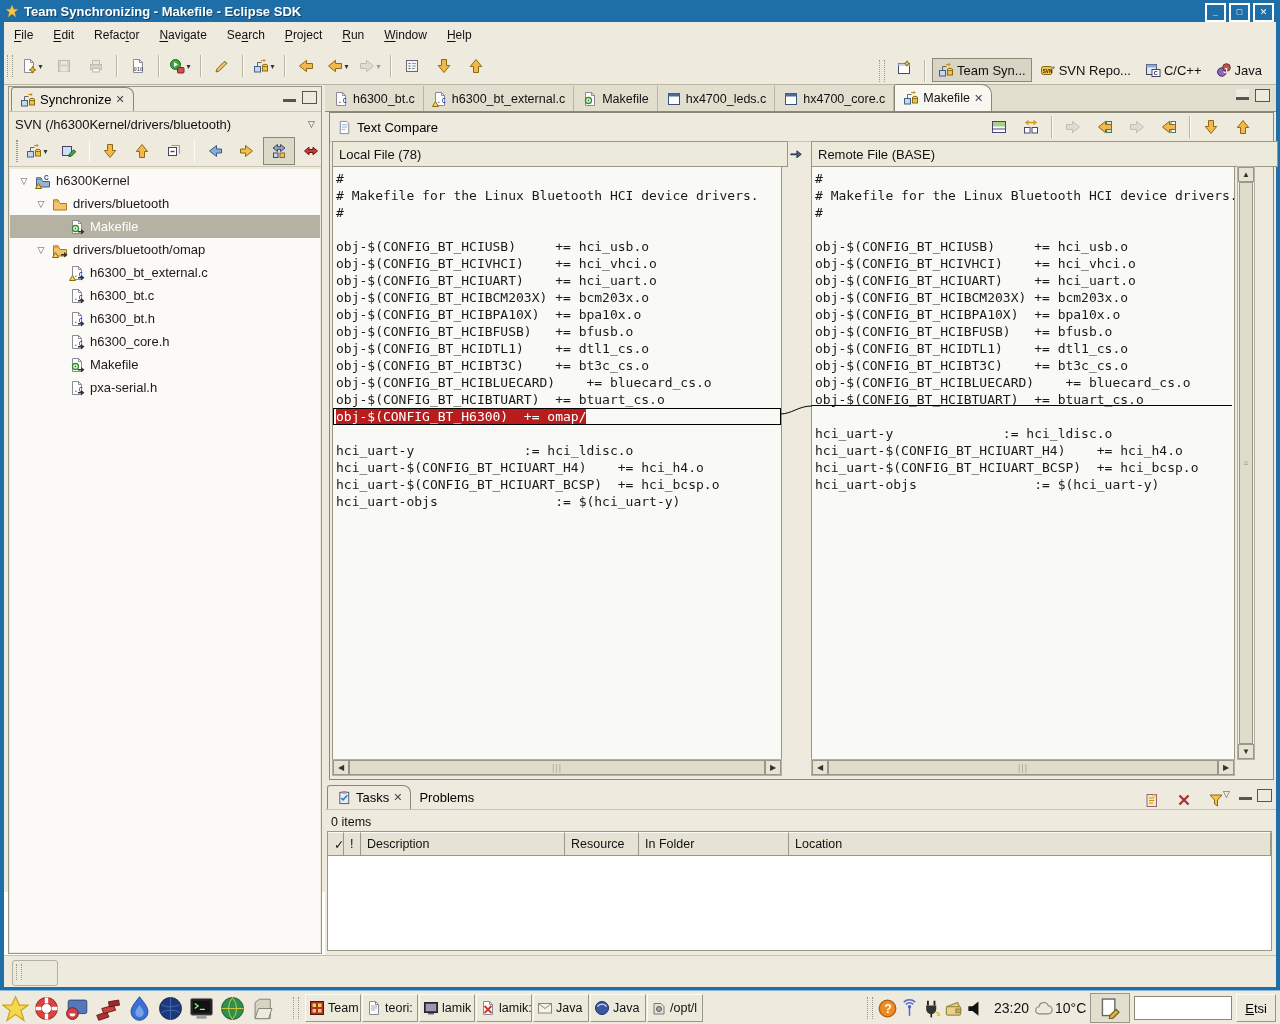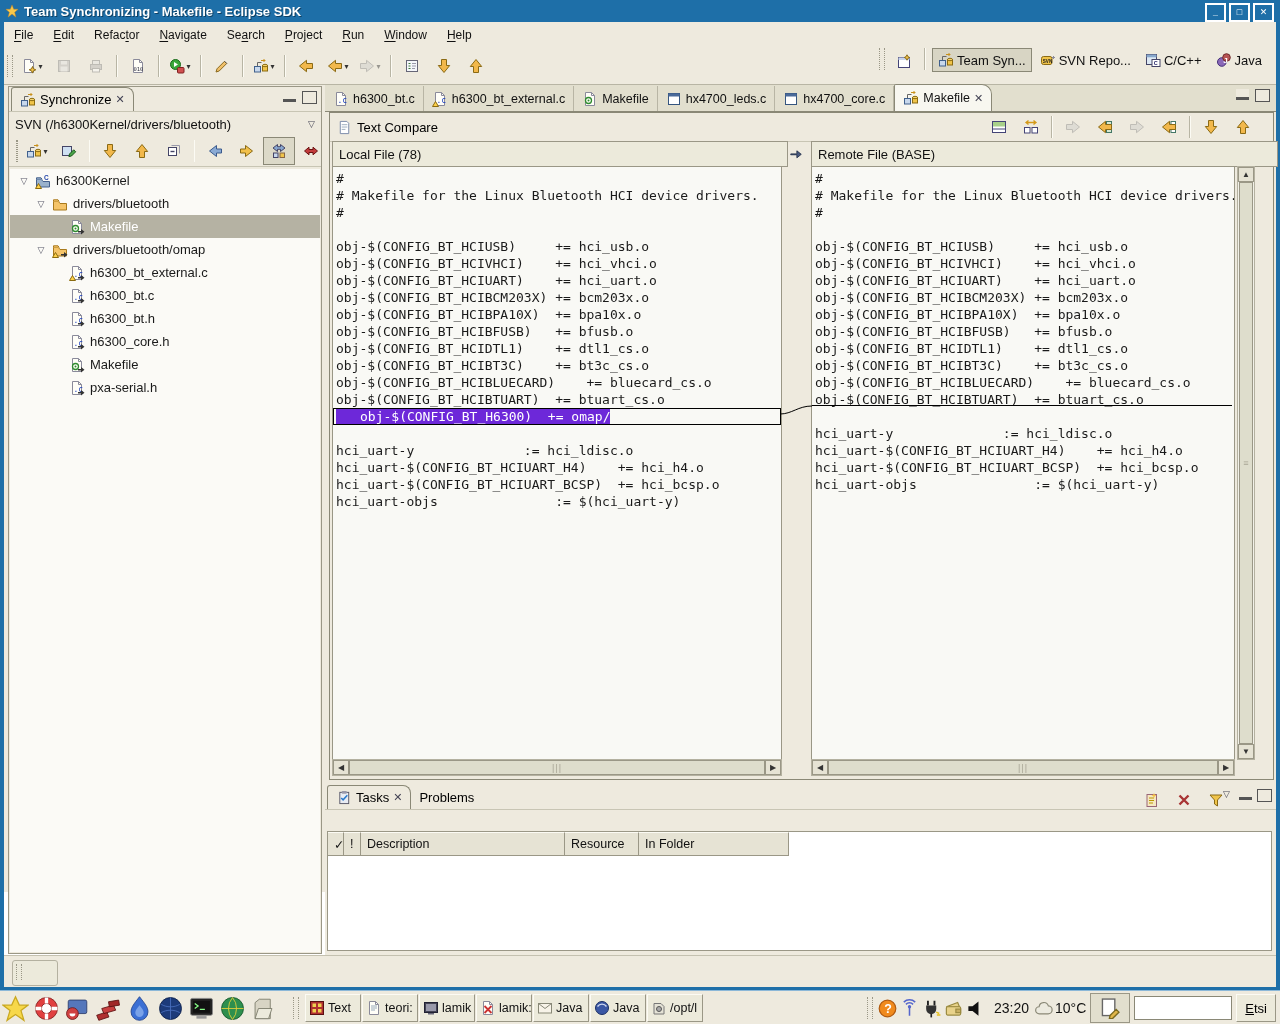--- a/index.html
+++ b/index.html
@@ -15,21 +15,21 @@
   #menubar{left:4px;top:22px;width:1272px;height:26px;background:#eeeade;display:flex;align-items:center;border-bottom:1px solid #d8d5c4;}
   .menu-item{padding:4px 10px;font-size:12px;color:#111;}
   .menu-item u{text-underline-offset:2px;}
   #toolbar{left:4px;top:48px;width:1272px;height:36px;background:#eeeade;border-bottom:1px solid #b8b5a4;display:flex;align-items:center;}
   .handle{width:4px;height:22px;margin:0 3px;border-left:1px dotted #9a9786;border-right:1px dotted #9a9786;}
   .tbtn{height:26px;min-width:26px;display:flex;align-items:center;justify-content:center;padding:0 2px;border:1px solid transparent;}
   .tbtn.pressed{border:1px solid #8a8876;background:#dcd9c8;}
   .tbtn .dd{font-size:8px;color:#333;margin-left:1px;}
   .tbtn.disabled{opacity:.45;filter:grayscale(.9);}
   .tsep{width:1px;height:22px;background:#b8b5a4;border-right:1px solid #fcfbf4;margin:0 4px;}
-  #perspectives{position:absolute;right:8px;top:0;height:34px;display:flex;align-items:flex-start;}
+  #perspectives{position:absolute;right:8px;top:0;height:34px;display:flex;align-items:flex-end;}
   .persp{display:flex;align-items:center;font-size:13px;padding:3px 5px;border:1px solid transparent;margin-left:2px;color:#111;}
   .persp.pressed{border:1px solid #8a8876;background:#d8d5c4;}
   .persp .icon{margin-right:3px;}
   .icon{display:inline-flex;width:16px;height:16px;align-items:center;justify-content:center;flex:none;}
   
   #sidebar{left:8px;top:86px;width:312px;height:866px;background:#eeeade;border:1px solid #9a9786;}
   .viewtabrow{height:24px;display:flex;align-items:flex-end;position:relative;border-bottom:1px solid #c8c5b4;}
   .viewtab{display:flex;align-items:center;height:23px;padding:0 8px;border:1px solid #8a8876;border-bottom:none;border-radius:3px 8px 0 0;background:#eeeade;font-size:13px;gap:4px;}
   .closex{font-size:11px;color:#445;font-weight:bold;}
   .minmax{position:absolute;right:4px;top:4px;display:flex;gap:6px;}
@@ -46,21 +46,21 @@
   .etab{display:flex;align-items:center;gap:4px;height:25px;padding:0 8px;font-size:12.5px;color:#111;border-right:1px solid #b8b5a4;background:#e2dfce;}
   .etab.active{background:#f8f7f0;border:1px solid #8a8876;border-bottom:none;border-radius:2px 10px 0 0;height:26px;}
   #editor-minmax{left:1236px;top:89px;display:flex;gap:6px;}
   #cmp-frame{left:329px;top:112px;width:943px;height:666px;border:1px solid #8a8876;background:#eeeade;}
   #cmp-header{left:330px;top:113px;width:941px;height:28px;display:flex;align-items:center;gap:5px;font-size:13px;border-bottom:1px solid #c8c5b4;}
   #cmp-toolbar{position:absolute;right:12px;top:0;height:28px;display:flex;align-items:center;}
   .paneheader{top:141px;height:24px;background:#eceadb;border:1px solid #9a9786;display:flex;align-items:center;font-size:13px;padding-left:6px;color:#111;}
   #gutter-arrow{left:780px;top:141px;width:31px;height:24px;display:flex;align-items:center;justify-content:center;}
   .codepane{top:166px;height:592px;background:#f9f9f5;border:1px solid #9a9786;overflow:hidden;}
   .cl{height:17px;line-height:17px;font-family:"DejaVu Sans Mono","Liberation Mono",monospace;font-size:13px;color:#1a1a1a;white-space:pre;padding-left:3px;}
-  .cl .sel{background:#6d28d9;color:#fff;padding-left:24px;}
+  .cl .sel{background:#b91c1c;color:#fff;}
   .cl.selrow{outline:1px solid #000;outline-offset:-1px;}
   .codepane .pad{height:3px;}
   #insertline{left:812px;top:405px;width:420px;height:0;border-top:1px solid #000;}
   
   .sbV{width:16px;background:#f2f1e8;border:1px solid #b4b1a0;}
   .sbH{height:15px;background:#f2f1e8;border:1px solid #b4b1a0;display:flex;align-items:stretch;}
   .sbarrow{width:14px;height:13px;background:#e6e3d4;border:1px solid #9a9786;color:#333;font-size:8px;display:flex;align-items:center;justify-content:center;flex:none;}
   .sbthumbH{flex:1;background:#deddcc;border:1px solid #9a9786;display:flex;align-items:center;justify-content:center;color:#a8a594;font-size:9px;letter-spacing:1px;}
   .sbthumbV{position:absolute;left:1px;right:1px;top:15px;bottom:15px;background:#deddcc;border:1px solid #9a9786;display:flex;align-items:center;justify-content:center;color:#a8a594;font-size:9px;}
   
@@ -803,27 +803,29 @@
               </svg>
             </span>
           </div>
         </div>
       <div id="tasks-minmax">
         <span style="font-size:9px;color:#445;margin-right:4px;">▽</span>
         <div class="mm min"></div>
         <div class="mm"></div>
       </div>
     </div>
+    <div id="tasks-status">0 items</div>
     <div id="tasks-table">
       <div id="tasks-cols">
           <div class="tcol" style="width: 16px;">✓</div>
           <div class="tcol" style="width: 17px;">!</div>
           <div class="tcol" style="width: 204px;">Description</div>
           <div class="tcol" style="width: 74px;">Resource</div>
           <div class="tcol" style="width: 150px; text-align: right;">In Folder</div>
+          <div class="tcol" style="flex: 1 1 0%;">Location</div>
         </div>
       <div style="flex:1;background:#fff;height:calc(100% - 24px);"></div>
     </div>
   </div>
 
   <div class="abs" id="statusbar">
     <div id="fastview">
         <div class="handle"></div>
       </div>
   </div>
@@ -896,21 +898,21 @@
             <svg width="16" height="16" viewBox="0 0 16 16">
               <rect x="1.5" y="1.5" width="13" height="13" fill="#b03030" stroke="#5a1010"></rect>
               <g fill="#f0d050">
                 <rect x="3.5" y="3.5" width="3.5" height="3.5"></rect>
                 <rect x="9" y="3.5" width="3.5" height="3.5"></rect>
                 <rect x="3.5" y="9" width="3.5" height="3.5"></rect>
                 <rect x="9" y="9" width="3.5" height="3.5"></rect>
               </g>
             </svg>
           </span>
-          <span class="lbl">Text</span>
+          <span class="lbl">Team</span>
         </div>
         <div class="taskwin">
           <span class="icon" style="width:16px;height:16px;">
             <svg width="16" height="16" viewBox="0 0 16 16">
               <path d="M3.5 1.5h6l3 3v10h-9z" fill="#fffef8" stroke="#8a8a9a"></path>
               <path d="M9.5 1.5v3h3" fill="none" stroke="#8a8a9a"></path>
               <path d="M5 6h6M5 8h6M5 10h4" stroke="#9ab"></path>
             </svg>
           </span>
           <span class="lbl">teori:</span>

